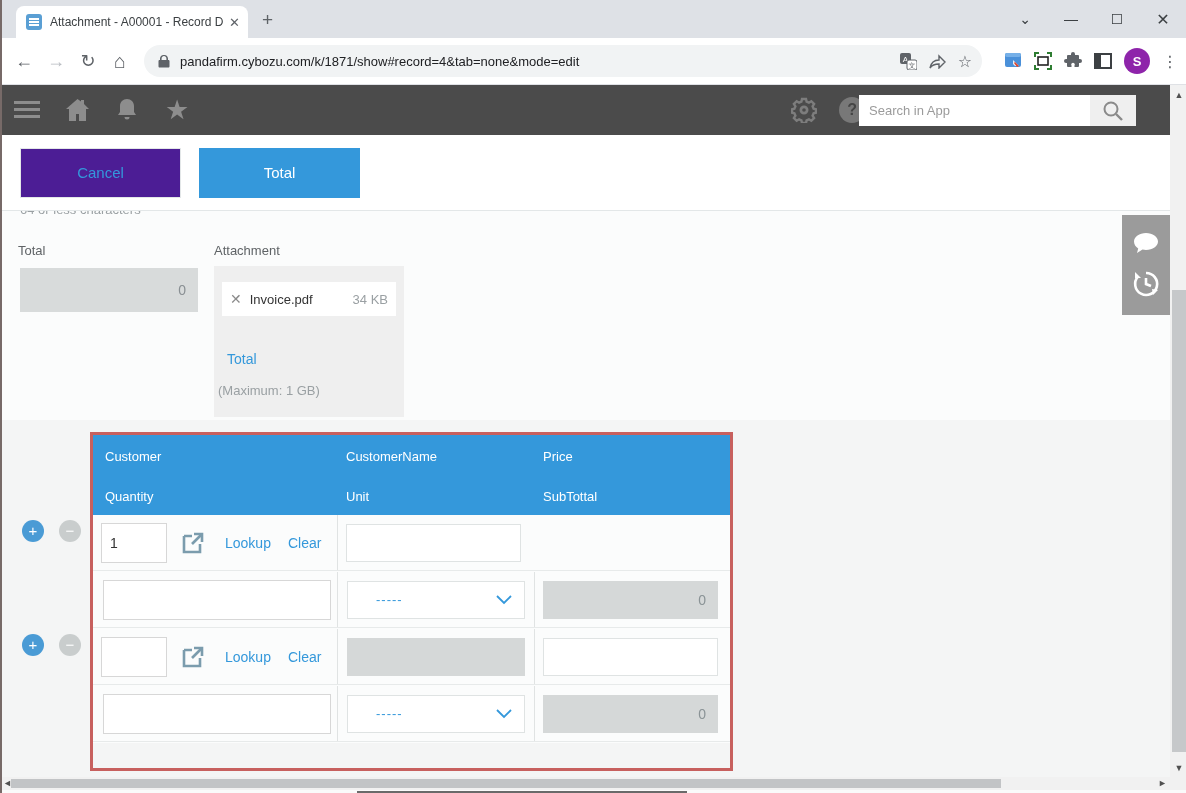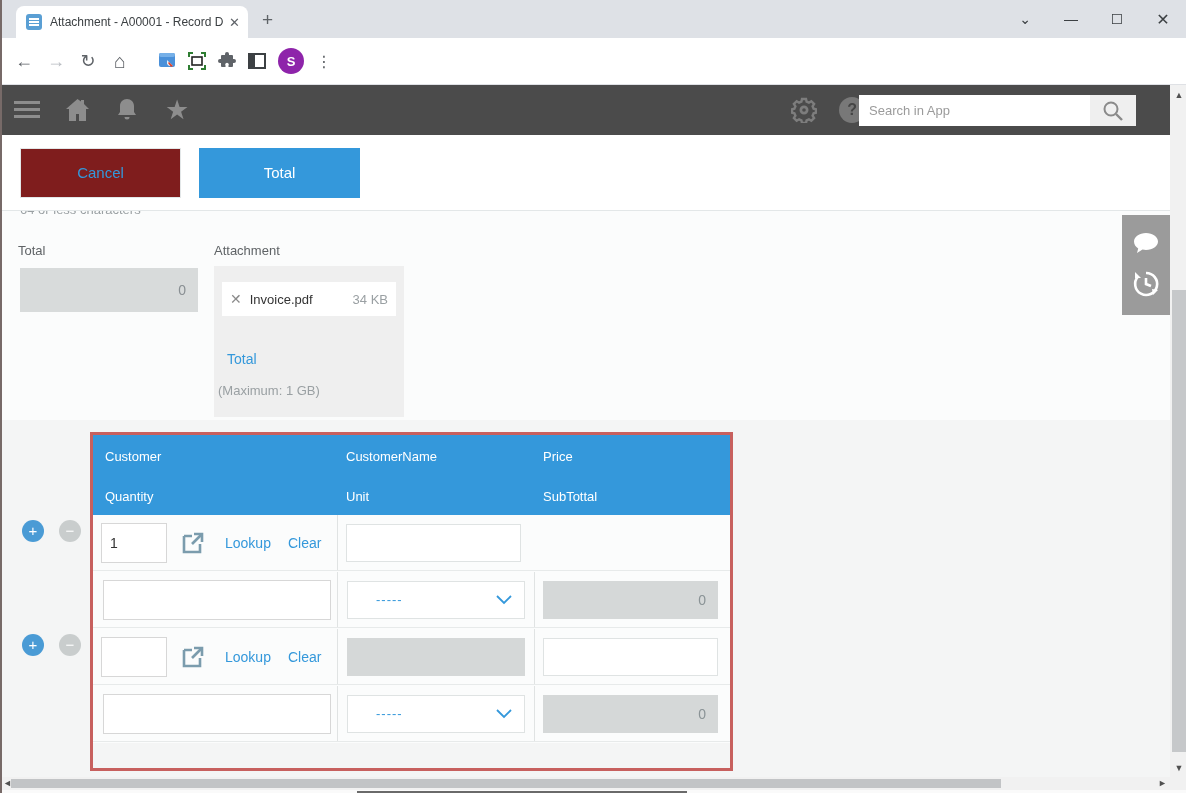--- a/index.html
+++ b/index.html
@@ -42,21 +42,21 @@
   .kstar { font-size:27px; margin-left:26px; }
   .ksearch { position:absolute; left:857px; top:10px; width:231px; height:31px; background:#fff; }
   .ksearch input { width:100%; height:100%; border:0; outline:none; font-size:13px; color:#333; padding:0 10px; font-family:inherit; background:transparent; }
   .ksearch input::placeholder { color:#9b9b9b; }
   .ksearch-btn { position:absolute; left:1088px; top:10px; width:46px; height:31px; background:#efefef; display:flex; align-items:center; justify-content:center; }
   .help-circle { width:26px; height:26px; border-radius:50%; background:#787878; color:#454545; font-weight:bold; font-size:16px; display:flex; align-items:center; justify-content:center; margin-left:22px; }
 
   
   .actionbar { position:absolute; left:0; top:50px; width:1168px; height:76px; background:#fff; border-bottom:1px solid #e3e7e8; z-index:3; }
   .btn { position:absolute; top:13px; height:50px; width:161px; font-size:15px; text-align:center; line-height:48px; cursor:pointer; }
-  .btn-cancel { left:18px; background:#7f1d1d; border:1px solid #e3e7e8; color:#3498db; }
+  .btn-cancel { left:18px; background:#4c1d95; border:1px solid #e3e7e8; color:#3498db; }
   .btn-save { left:197px; background:#3498db; border:1px solid #3498db; color:#fff; }
   .hint-clip { position:absolute; left:18px; top:117px; z-index:1; font-size:13px; color:#9aa0a3; }
 
   
   .flabel { position:absolute; font-size:13px; color:#5f6366; z-index:2;}
   .total-field { position:absolute; left:18px; top:183px; width:178px; height:44px; background:#d8dbdb; color:#898f93; font-size:14px; text-align:right; line-height:44px; padding-right:12px; z-index:2;}
   .attach-box { position:absolute; left:212px; top:181px; width:190px; height:151px; background:#efefef; z-index:2;}
   .file-row { position:absolute; left:8px; top:16px; width:174px; height:34px; background:#fff; display:flex; align-items:center; padding:0 8px; }
   .file-x { color:#8a8a8a; font-size:14px; }
   .file-name { font-size:13px; color:#333; margin-left:8px; flex:1 1 auto; }
@@ -125,20 +125,40 @@
       <div class="wc">☐</div>
       <div class="wc" style="font-size:16px;">✕</div>
     </div>
   </div>
 
   <div class="toolbar">
     <div class="nav-ic" style="margin-left:6px;">←</div>
     <div class="nav-ic disabled">→</div>
     <div class="nav-ic">↻</div>
     <div class="nav-ic" style="font-size:20px;">⌂</div>
+    <div class="omnibox">
+      <svg width="12" height="14" viewBox="0 0 12 14">
+          <path d="M2 6V4.5C2 2.6 3.6 1 5.5 1h1C8.4 1 10 2.6 10 4.5V6h.5c.5 0 1 .5 1 1v5.5c0 .5-.5 1-1 1h-9c-.5 0-1-.5-1-1V7c0-.5.5-1 1-1H2zm1.6 0h4.8V4.5c0-1.3-1.1-2.4-2.4-2.4S3.6 3.2 3.6 4.5V6z" fill="#5f6368"></path>
+        </svg>
+      <div class="url-text">pandafirm.cybozu.com/k/1871/show#record=4&amp;tab=none&amp;mode=edit</div>
+      <div class="omni-ic">
+        <svg width="17" height="17" viewBox="0 0 17 17">
+            <rect x="0" y="0" width="11" height="11" rx="2" fill="#5f6368"></rect>
+            <text x="5.5" y="8.5" font-size="8" fill="#fff" text-anchor="middle" font-family="sans-serif">A</text>
+            <rect x="7" y="7" width="10" height="10" rx="2" fill="#fff" stroke="#5f6368"></rect>
+            <text x="12" y="15" font-size="7" fill="#5f6368" text-anchor="middle" font-family="sans-serif">文</text>
+          </svg>
+      </div>
+      <div class="omni-ic">
+        <svg width="17" height="16" viewBox="0 0 17 16">
+            <path d="M1 15c1-5 4-8 9-8V3l6 6-6 6v-4C6 11 3 12 1 15z" fill="none" stroke="#5f6368" stroke-width="1.4"></path>
+          </svg>
+      </div>
+      <div class="omni-ic" style="font-size:16px;color:#5f6368;">☆</div>
+    </div>
     <div class="ext-area">
       <div class="ext-ic">
         <svg width="18" height="18" viewBox="0 0 18 18">
             <rect x="1" y="1" width="16" height="14" rx="2" fill="#4a90d9"></rect>
             <rect x="1" y="1" width="16" height="4" rx="2" fill="#76b0e8"></rect>
             <path d="M9 8l6 6h-4l-2-2z" fill="#e8eef5"></path>
             <path d="M11 10l4 4-2 1-3-4z" fill="#e0442c"></path>
           </svg>
       </div>
       <div class="ext-ic">

